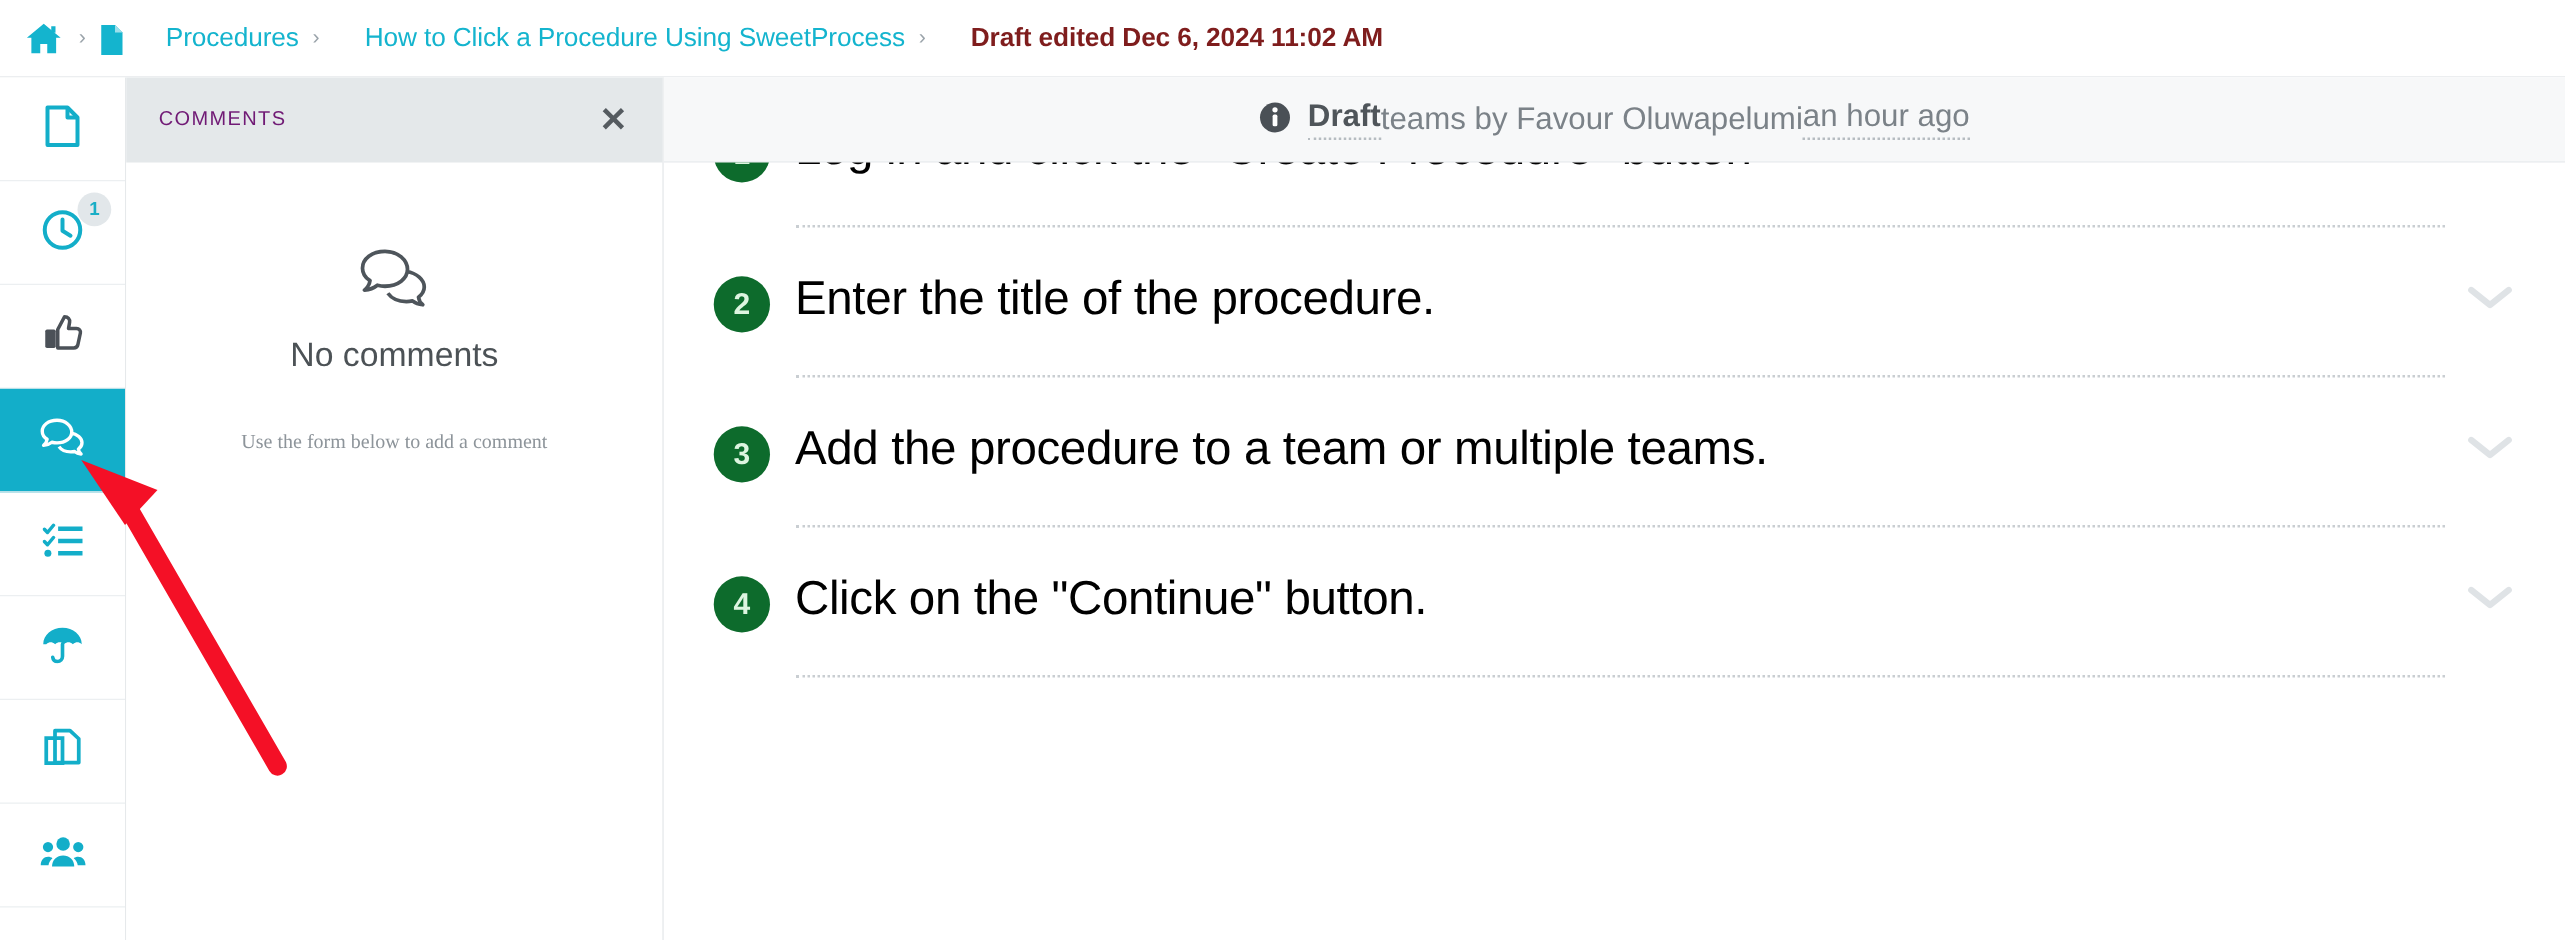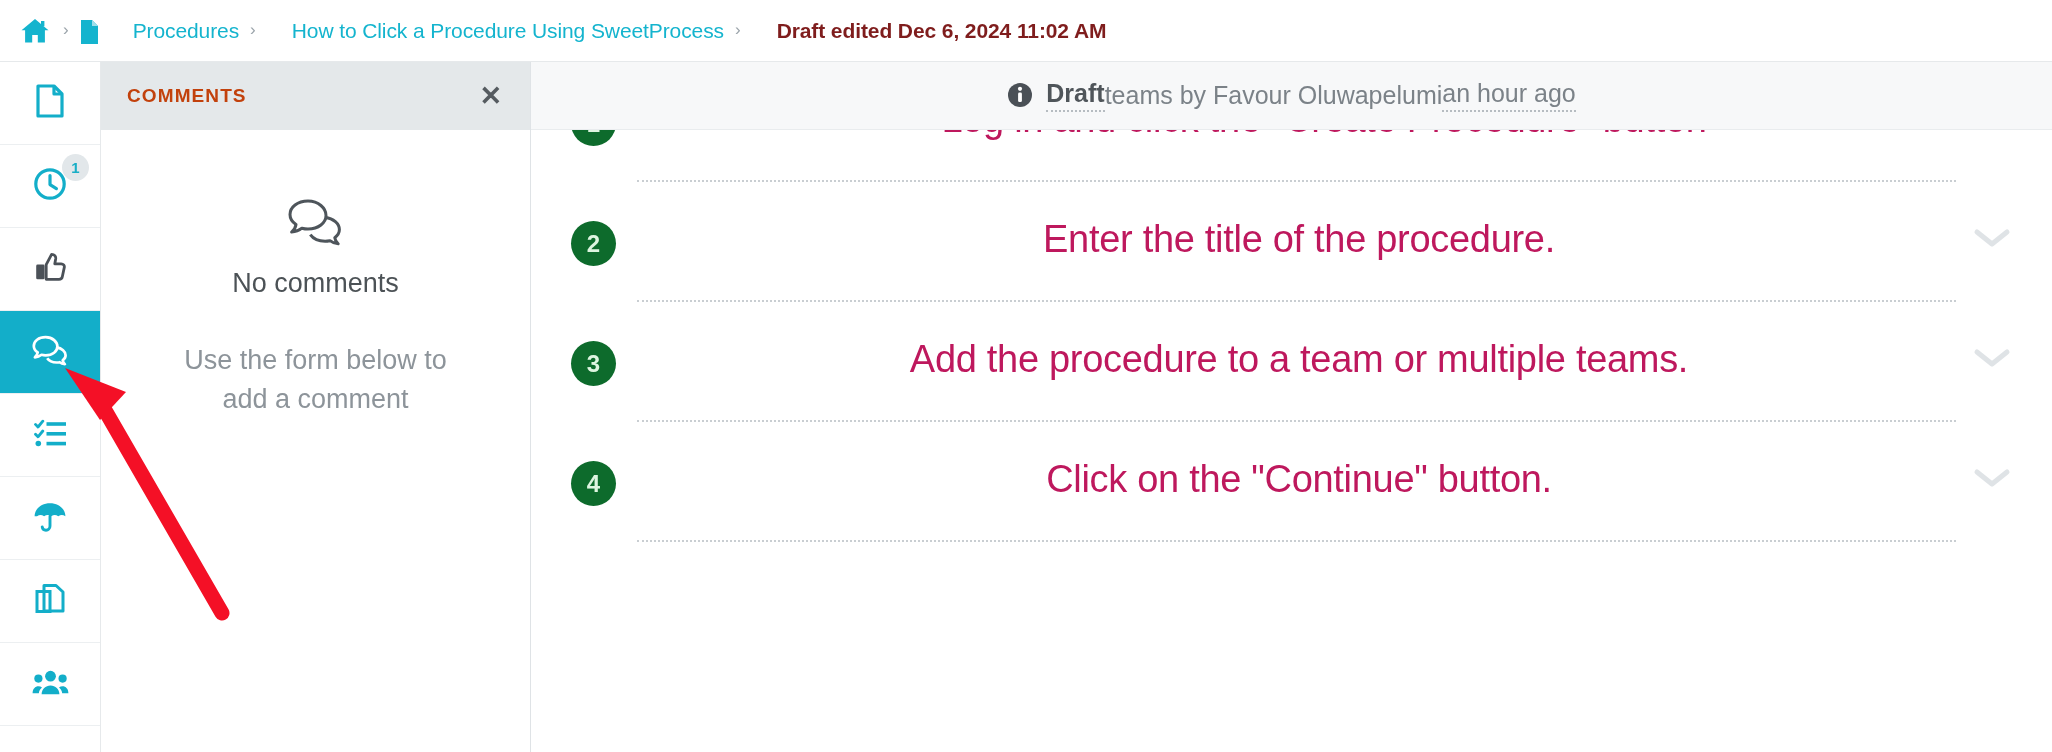--- a/index.html
+++ b/index.html
@@ -99,48 +99,49 @@
   }
   #comments-header {
     height: 68px;
     background: #e4e8ea;
     display: flex;
     align-items: center;
     justify-content: space-between;
     padding: 0 28px 0 26px;
   }
   #comments-title {
-    font-size: 19px;
-    font-weight: bold;
-    color: #c2410c;
+    font-size: 16px;
+    font-weight: normal;
+    color: #701a75;
     letter-spacing: 1.1px;
   }
   #comments-close {
     font-size: 27px;
     color: #555b60;
     line-height: 1;
     cursor: pointer;
     font-weight: bold;
   }
   #comments-empty {
     padding-top: 68px;
     text-align: center;
   }
   #empty-icon { margin-bottom: 18px; }
   #empty-title {
     font-size: 27px;
     color: #4c5256;
     margin-bottom: 42px;
   }
   #empty-sub {
-    font-size: 27px;
+    font-size: 16px;
     color: #8d949a;
     line-height: 1.45;
     max-width: 290px;
     margin: 0 auto;
+    font-family: Liberation Serif, serif;
   }
 
   
   #main-content {
     flex: 1 1 auto;
     background: #ffffff;
     position: relative;
     overflow: hidden;
   }
   #draft-banner {
@@ -196,24 +197,23 @@
     font-weight: bold;
     display: flex;
     align-items: center;
     justify-content: center;
     margin-top: 5px;
     margin-right: 20px;
   }
   .step-text {
     flex: 1 1 auto;
     font-size: 38px;
-    color: #be185d;
+    color: #000000;
     line-height: 1.22;
     letter-spacing: -0.3px;
-    text-align: center;
   }
   .step-chevron {
     flex: 0 0 50px;
     display: flex;
     justify-content: flex-end;
     align-items: center;
     padding-top: 10px;
     cursor: pointer;
   }
   .step-divider {

